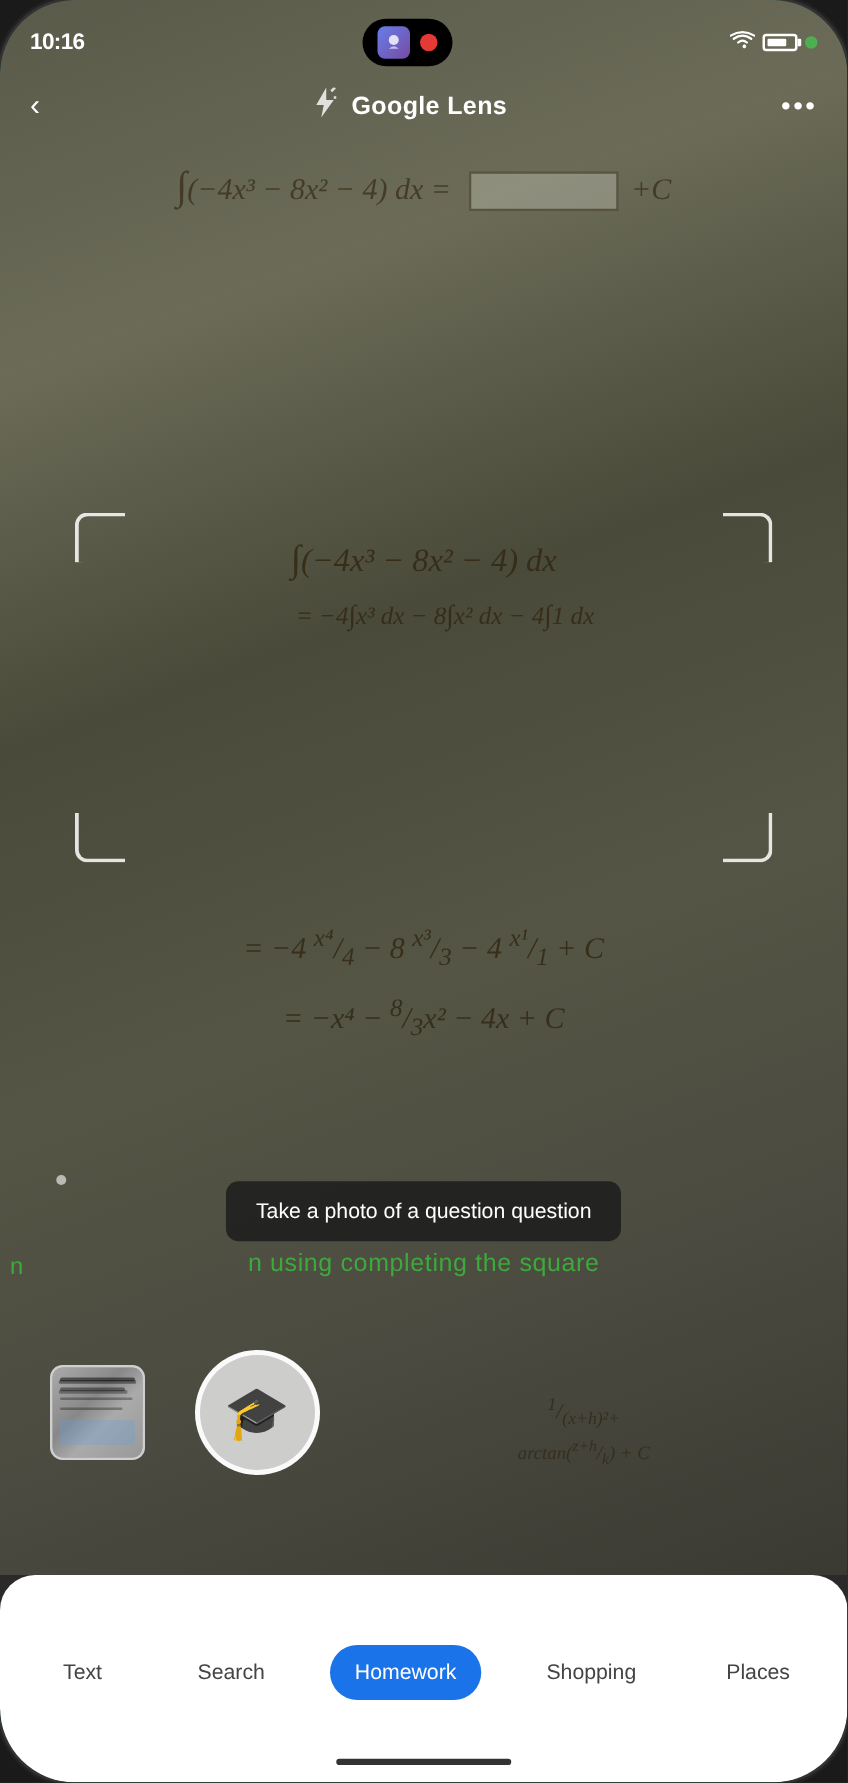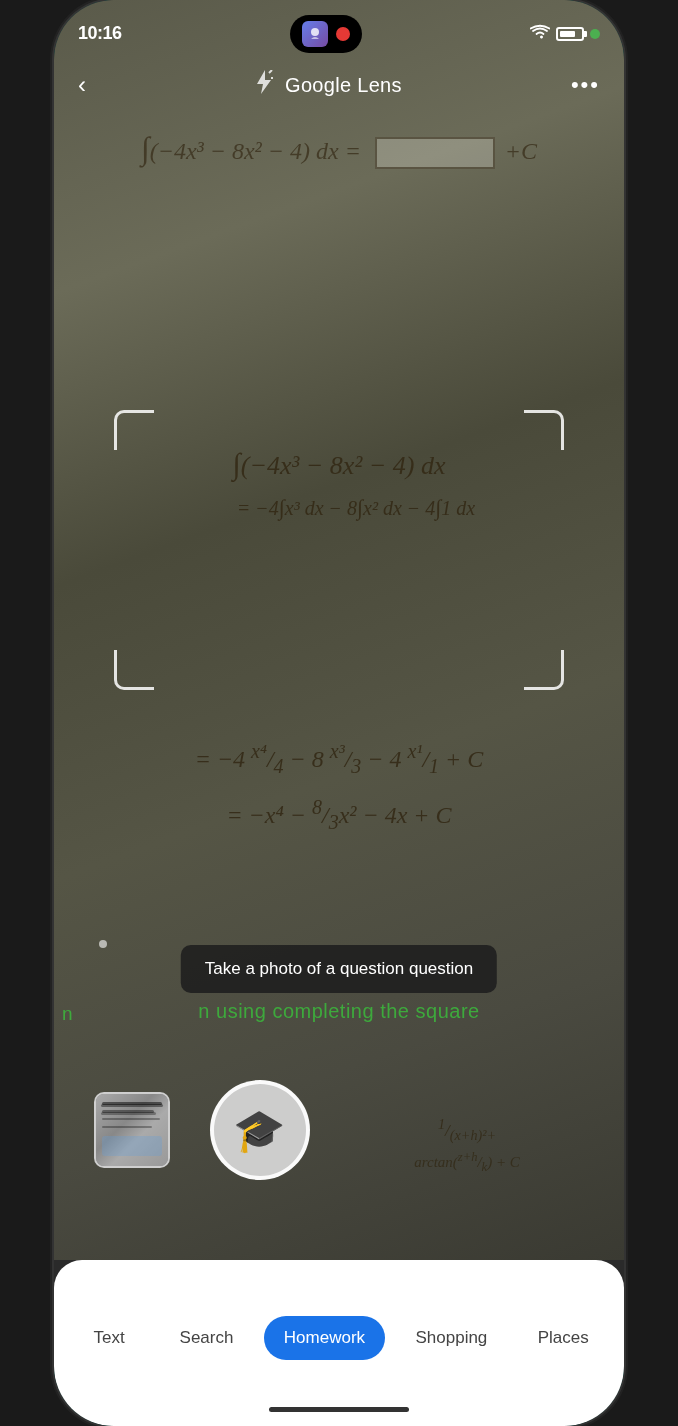--- a/index.html
+++ b/index.html
@@ -7,21 +7,21 @@
     body {
       background: #1a1a1a;
       display: flex;
       justify-content: center;
       align-items: center;
       min-height: 100vh;
       font-family: -apple-system, BlinkMacSystemFont, 'Helvetica Neue', sans-serif;
     }
 
     .phone-shell {
-      width: 570px;
+      width: 678px;
       height: 1426px;
       background: #0f766e;
       border-radius: 60px;
       position: relative;
       overflow: hidden;
       box-shadow: 0 0 0 2px #333, 0 0 0 4px #222, inset 0 0 20px rgba(0,0,0,0.8);
     }
 
     .phone-screen {
       position: absolute;
@@ -168,21 +168,21 @@
 
     .nav-flash-icon {
       color: white;
       font-size: 22px;
       opacity: 0.8;
     }
 
     .nav-title {
       color: white;
       font-size: 20px;
-      font-weight: 400;
+      font-weight: 700;
       letter-spacing: 0.3px;
     }
 
     .nav-more {
       color: white;
       font-size: 22px;
       letter-spacing: 2px;
     }
 
     
@@ -220,21 +220,21 @@
     }
 
     .corner-tl { top: 0; left: 0; border-top-width: 3px; border-left-width: 3px; border-top-left-radius: 10px; }
     .corner-tr { top: 0; right: 0; border-top-width: 3px; border-right-width: 3px; border-top-right-radius: 10px; }
     .corner-bl { bottom: 0; left: 0; border-bottom-width: 3px; border-left-width: 3px; border-bottom-left-radius: 10px; }
     .corner-br { bottom: 0; right: 0; border-bottom-width: 3px; border-right-width: 3px; border-bottom-right-radius: 10px; }
 
     
     .math-inside-scan {
       position: absolute;
-      top: 441px;
+      top: 425px;
       left: 0; right: 0;
       text-align: center;
       color: rgba(50,40,20,0.85);
       font-family: 'Times New Roman', serif;
       font-style: italic;
       z-index: 5;
     }
 
     .math-line {
       margin: 6px 0;

